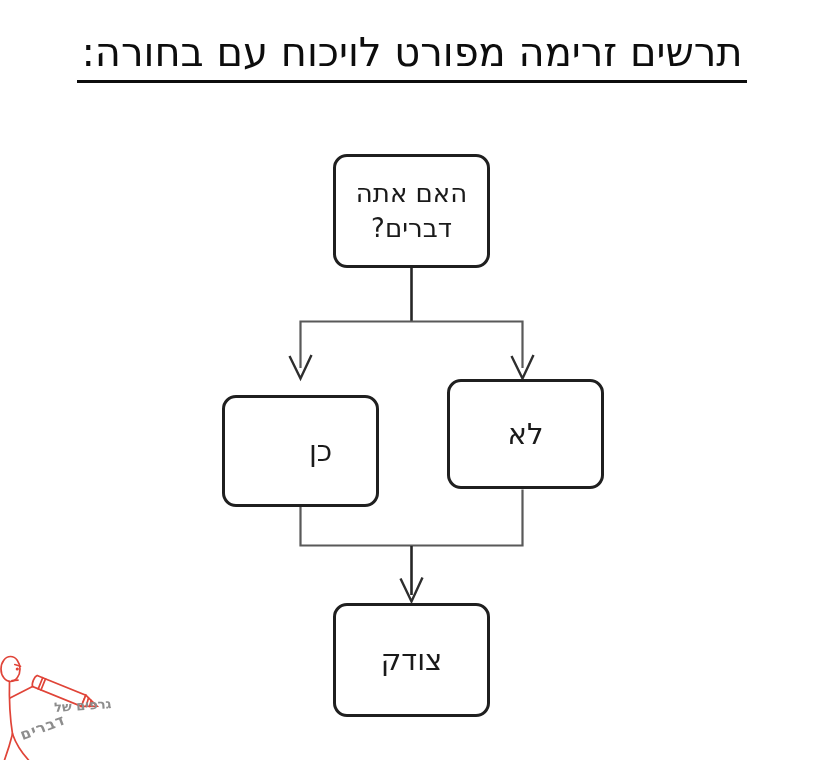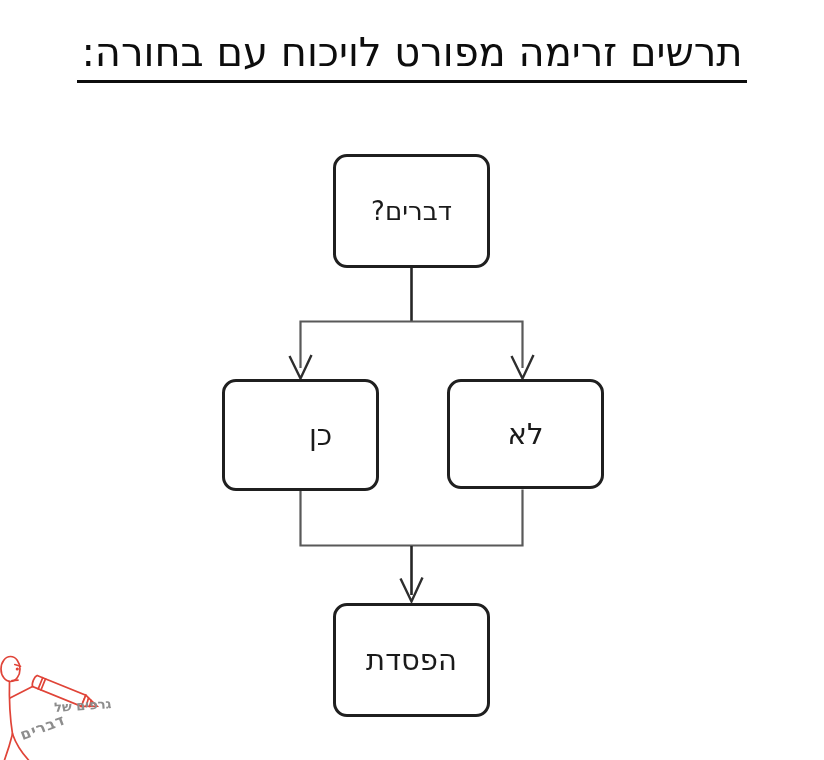--- a/index.html
+++ b/index.html
@@ -42,21 +42,21 @@
     border: 3px solid #1f1f1f;
     border-radius: 14px;
     display: flex;
     flex-direction: column;
     align-items: center;
     justify-content: center;
     text-align: center;
     color: #1a1a1a;
   }
   .node-question { left: 333px; top: 154px; width: 157px; height: 114px; font-size: 26px; line-height: 35px; }
-  .node-yes      { left: 222px; top: 379px; width: 157px; height: 112px; font-size: 29px; padding-left: 40px; }
+  .node-yes      { left: 222px; top: 395px; width: 157px; height: 112px; font-size: 29px; padding-left: 40px; }
   .node-no       { left: 447px; top: 379px; width: 157px; height: 110px; font-size: 29px; }
   .node-lost     { left: 333px; top: 603px; width: 157px; height: 114px; font-size: 29px; }
   .logo {
     position: absolute;
     left: 0; top: 622px;
     width: 140px; height: 138px;
     direction: rtl;
   }
   .logo svg { position: absolute; left: 0; top: 0; }
   .logo-line1 {
@@ -95,33 +95,34 @@
       <path d="M300.5 368 L300.5 321.5 L522.5 321.5 L522.5 368" stroke="#595959" stroke-width="2.2"></path>
       <path d="M289.5 356 L300.5 378.5 L311.5 355" stroke="#2e2e2e" stroke-width="2.4"></path>
       <path d="M511.5 356 L522.5 378.5 L533.5 355" stroke="#2e2e2e" stroke-width="2.4"></path>
       <path d="M300.5 489.5 L300.5 545.5 L522.5 545.5 L522.5 489.5" stroke="#595959" stroke-width="2.2"></path>
       <path d="M411.5 546 L411.5 595" stroke="#262626" stroke-width="2.6"></path>
       <path d="M400.5 578.5 L411.5 601.5 L422.5 577.5" stroke="#2e2e2e" stroke-width="2.4"></path>
     </g>
   </svg>
 
   <div class="node node-question">
+    <span>האם אתה</span>
     <span>דברים?</span>
   </div>
 
   <div class="node node-yes">
     <span>כן</span>
   </div>
 
   <div class="node node-no">
     <span>לא</span>
   </div>
 
   <div class="node node-lost">
-    <span>הפסדת</span>
+    <span>צודק</span>
   </div>
 
   <div class="logo">
     <svg width="140" height="138" viewBox="0 0 140 138">
       <g fill="none" stroke="#e04438" stroke-width="1.7" stroke-linecap="round">
         <ellipse cx="10.5" cy="47" rx="9.5" ry="12.5"></ellipse>
         <circle cx="17.3" cy="47" r="1.6" fill="#e04438" stroke="none"></circle>
         <path d="M14.8 42.5 L20.5 44.2"></path>
         <path d="M12 58.6 L18 58.1"></path>
         <path d="M9.5 59.5 C9 78 10 96 12.5 112"></path>

